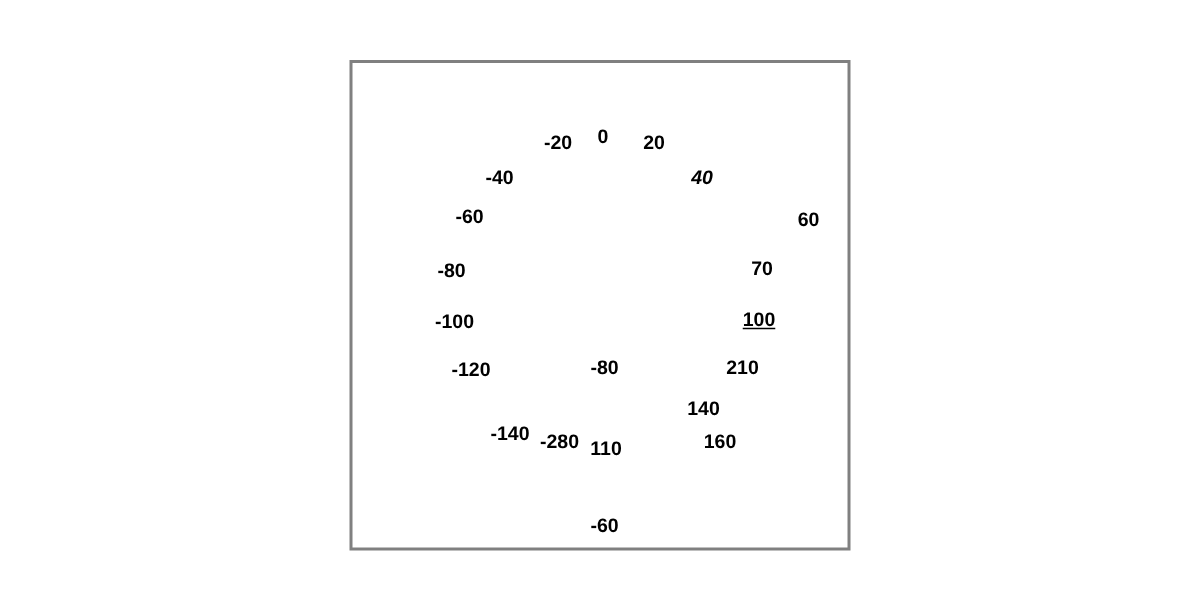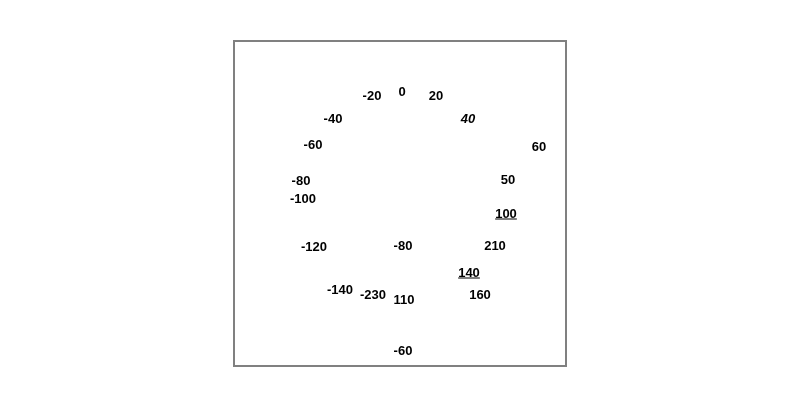--- a/index.html
+++ b/index.html
@@ -242,27 +242,27 @@
     <div id="plot-frame"></div>
 
     <div class="lonlab" style="left:139px;top:55px;">-20</div>
     <div class="lonlab" style="left:169px;top:51px;">0</div>
     <div class="lonlab" style="left:203px;top:55px;">20</div>
     <div class="lonlab" style="left:100px;top:78px;">-40</div>
     <div class="lonlab" style="left:235px;top:78px;font-style:italic;">40</div>
     <div class="lonlab" style="left:80px;top:104px;">-60</div>
     <div class="lonlab" style="left:262px;top:106px;margin-left:44px;">60</div>
     <div class="lonlab" style="left:68px;top:140px;">-80</div>
-    <div class="lonlab" style="left:275px;top:139px;">50</div>
-    <div class="lonlab" style="left:70px;top:158px;">-100</div>
+    <div class="lonlab" style="left:275px;top:139px;">70</div>
+    <div class="lonlab" style="left:70px;top:174px;">-100</div>
     <div class="lonlab" style="left:273px;top:173px;text-decoration:underline;">100</div>
     <div class="lonlab" style="left:81px;top:206px;text-align:right;">-120</div>
     <div class="lonlab" style="left:262px;top:205px;">210</div>
     <div class="lonlab" style="left:107px;top:249px;">-140</div>
-    <div class="lonlab" style="left:236px;top:232px;text-decoration:underline;">140</div>
-    <div class="lonlab" style="left:140px;top:254px;">-230</div>
+    <div class="lonlab" style="left:236px;top:232px;">140</div>
+    <div class="lonlab" style="left:140px;top:254px;">-280</div>
     <div class="lonlab" style="left:171px;top:259px;">110</div>
     <div class="lonlab" style="left:205px;top:254px;margin-left:42px;">160</div>
     <div class="lonlab" style="left:170px;top:205px;">-80</div>
     <div class="lonlab" style="left:170px;top:310px;">-60</div>
 
   </div>
 </div>
 
 </body></html>

